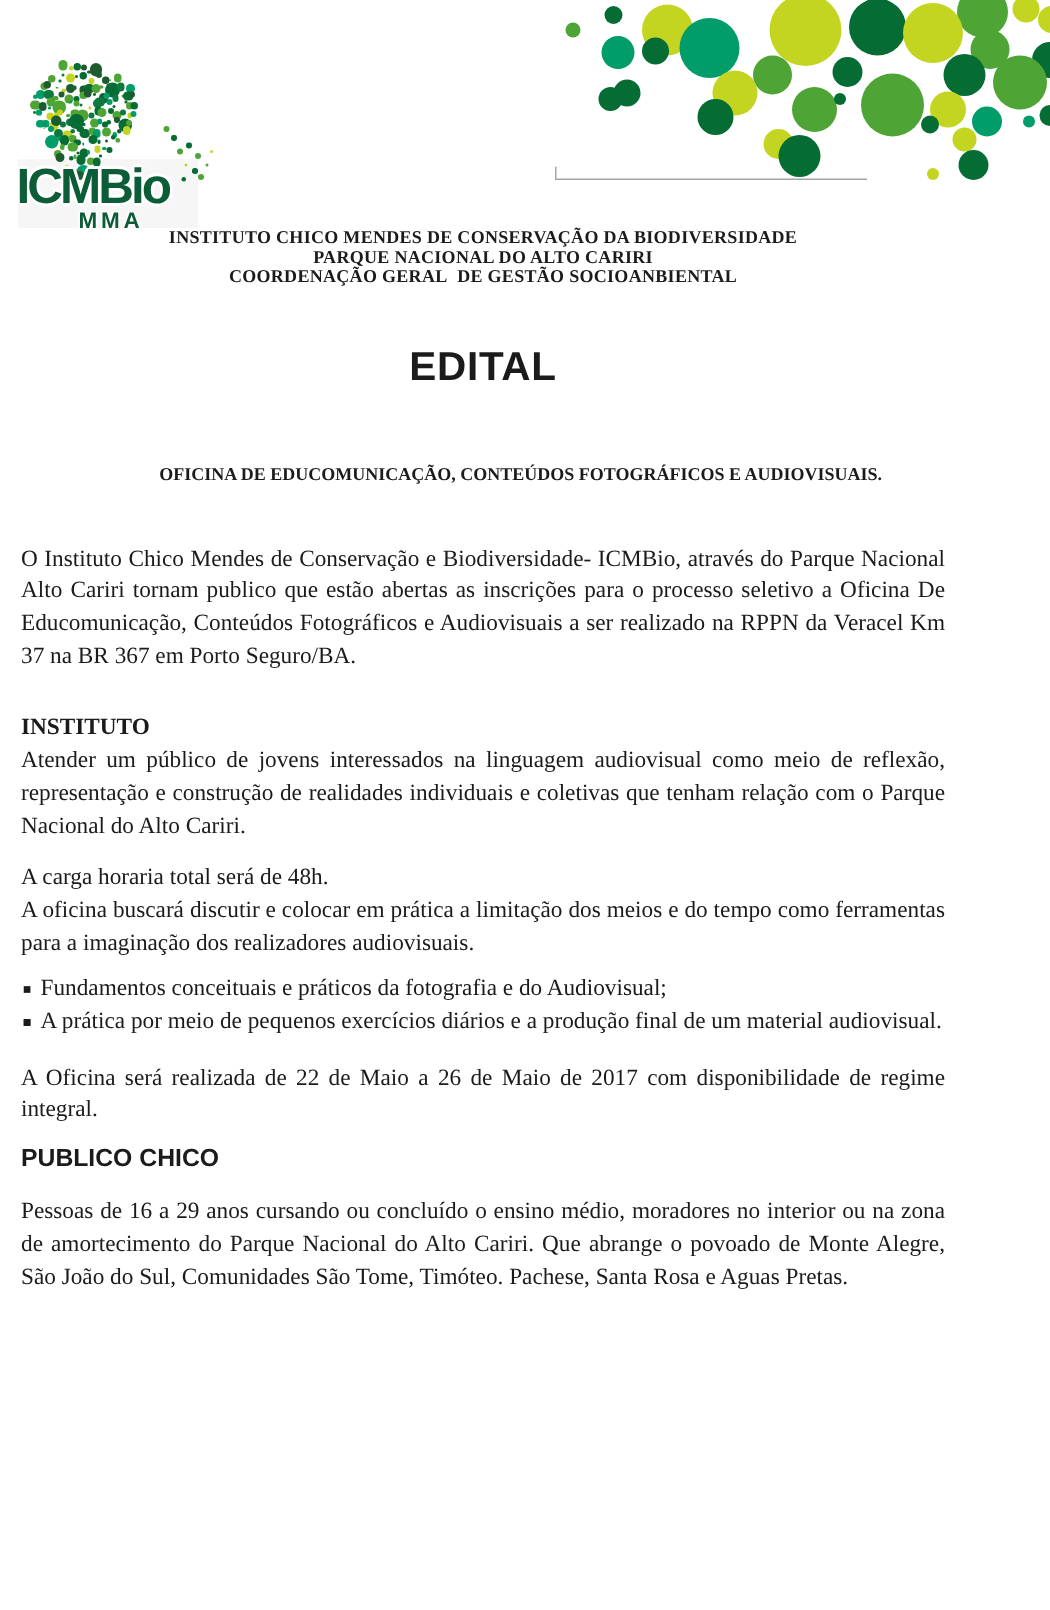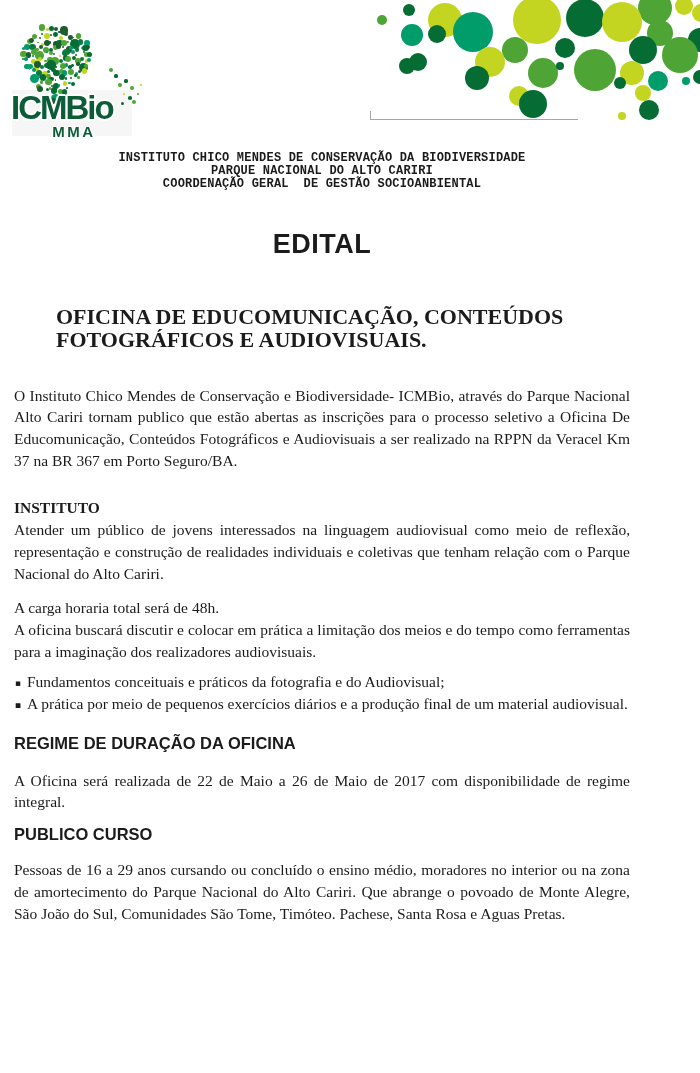--- a/index.html
+++ b/index.html
@@ -10,21 +10,21 @@
   }
   
   .decor{position:absolute;inset:0;pointer-events:none;}
   .decor .circ{position:absolute;border-radius:50%;}
   
   .gray-line{
     position:absolute;left:370px;top:111px;width:207px;height:8px;
     border-left:1px solid #a6a6a6;border-bottom:1px solid #a6a6a6;
   }
   
-  .logo{position:absolute;left:12px;top:28px;width:134px;height:115px;}
+  .logo{position:absolute;left:12px;top:44px;width:134px;height:115px;}
   .logo-box{position:absolute;left:0;top:62px;width:120px;height:46px;background:#f6f6f6;}
   .logo-map{position:absolute;inset:0;}
   .logo-map .dot{position:absolute;border-radius:50%;}
   .logo-word{
     position:absolute;left:-1px;top:63px;
     font-family:"Liberation Sans",sans-serif;font-weight:bold;
     font-size:33px;line-height:33px;letter-spacing:-2px;color:#0d5c38;
     text-shadow:-2px 0 0 #fff,2px 0 0 #fff,0 -2px 0 #fff,0 2px 0 #fff,
                 -1px -1px 0 #fff,1px -1px 0 #fff,-1px 1px 0 #fff,1px 1px 0 #fff;
   }
@@ -35,29 +35,28 @@
     text-shadow:-1px -1px 0 #fff,1px -1px 0 #fff,-1px 1px 0 #fff,1px 1px 0 #fff;
   }
   
   .content{
     margin-left:14px;width:616px;padding-top:152px;
     font-size:15.5px;line-height:21.7px;
   }
   .org-header{
     text-align:center;font-weight:bold;font-size:12px;line-height:13.2px;
     letter-spacing:.2px;
-    font-family:Liberation Mono, monospace;
   }
   .title{
     margin:37px 0 0;text-align:center;font-family:"Liberation Sans",sans-serif;
     font-weight:bold;font-size:27px;line-height:30px;letter-spacing:.5px;
   }
   .subtitle{
-    margin:46px auto 0;max-width:532px;text-align:left;
-    font-weight:bold;font-size:22px;line-height:23px;
+    margin:46px auto 0;max-width:532px;text-align:right;
+    font-weight:bold;font-size:12px;line-height:23px;
   }
   p.para{margin:0;text-align:justify;}
   p.intro{margin-top:34px;}
   h3{font-size:inherit;}
   .shead{margin:26px 0 0;font-weight:bold;font-size:15.5px;line-height:21.7px;}
   .shead.desc{margin:21px 0 0;padding-left:4px;}
   p.carga{margin-top:13px;text-align:left;}
   .blist{margin:9px 0 0;padding:0;list-style:none;}
   .blist li{position:relative;padding-left:13px;text-align:justify;}
   .blt{position:absolute;left:1px;top:2px;font-size:9px;font-family:"DejaVu Sans",sans-serif;}
@@ -300,20 +299,19 @@
       </li>
       <li>
         <span class="blt">▪</span>
       </li>
       <li>
         <span class="blt">▪</span>
         <span>A prática por meio de pequenos exercícios diários e a produção final de um material audiovisual.</span>
       </li>
     </ul>
 
-    <h3 class="sans-head regime">REGIME DE DURAÇÃO DA OFICINA</h3>
     <p class="para regimep">A Oficina será realizada de 22 de Maio a 26 de Maio de 2017 com disponibilidade de regime integral.</p>
 
-    <h3 class="sans-head publico">PUBLICO CURSO</h3>
+    <h3 class="sans-head publico">PUBLICO CHICO</h3>
     <p class="para publicop">Pessoas de 16 a 29 anos cursando ou concluído o ensino médio, moradores no interior ou na zona de amortecimento do Parque Nacional do Alto Cariri. Que abrange o povoado de Monte Alegre, São João do Sul, Comunidades São Tome, Timóteo. Pachese, Santa Rosa e Aguas Pretas.</p>
 
   </div>
 </div>
 
 </body></html>

